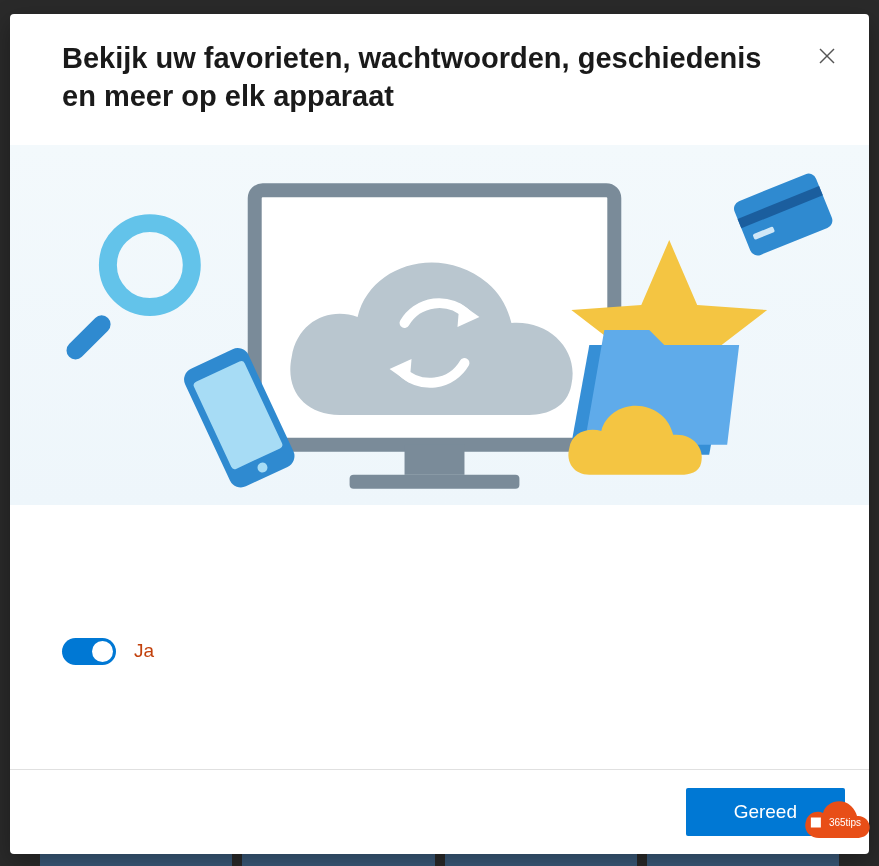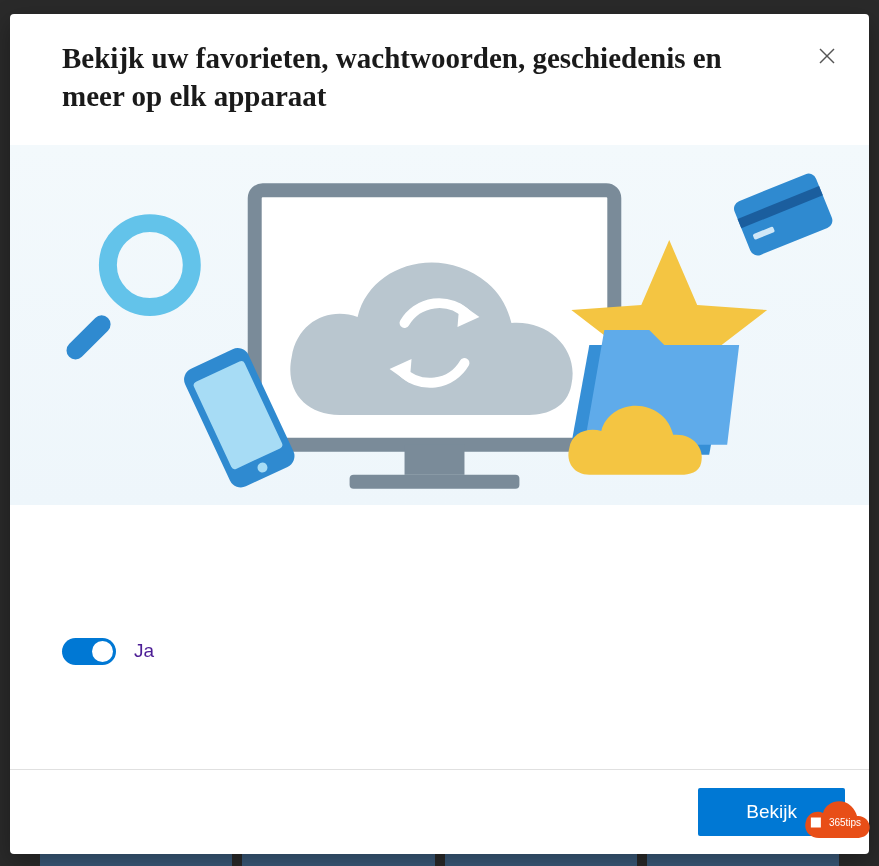--- a/index.html
+++ b/index.html
@@ -23,21 +23,20 @@
       bottom: 12px;
       background: #ffffff;
       border-radius: 4px;
       box-shadow: 0 8px 24px rgba(0,0,0,0.3);
       display: flex;
       flex-direction: column;
     }
     .modal-header {
       padding: 26px 52px 30px 52px;
       position: relative;
-      font-family: Liberation Serif, serif;
     }
     .modal-title {
       font-size: 29px;
       font-weight: 600;
       color: #1a1a1a;
       line-height: 1.3;
       padding-right: 30px;
     }
     .close-btn {
       position: absolute;
@@ -109,21 +108,21 @@
       position: absolute;
       top: 3px;
       right: 3px;
       width: 21px;
       height: 21px;
       background: #fff;
       border-radius: 50%;
     }
     .toggle-label {
       font-size: 19px;
-      color: #4c1d95;
+      color: #c2410c;
     }
     .footer {
       border-top: 1px solid #e0e0e0;
       padding: 18px 24px;
       display: flex;
       justify-content: flex-end;
       position: relative;
     }
     .done-btn {
       background: #0078d4;
@@ -265,21 +264,21 @@
   </div>
 
   <div class="content-row">
     <div class="toggle-wrap">
       <div class="toggle" role="switch" aria-checked="true"></div>
       <span class="toggle-label">Ja</span>
     </div>
   </div>
 
   <div class="footer">
-    <button class="done-btn">Bekijk</button>
+    <button class="done-btn">Gereed</button>
   </div>
 
 </div>
 
 <div class="badge-365">
   <svg class="badge-cloud" viewBox="0 0 70 48">
     <path d="M 18 42 
              C 8 42 2 34 5 25
              C 7 17 16 14 22 17
              C 25 6 40 1 50 10

